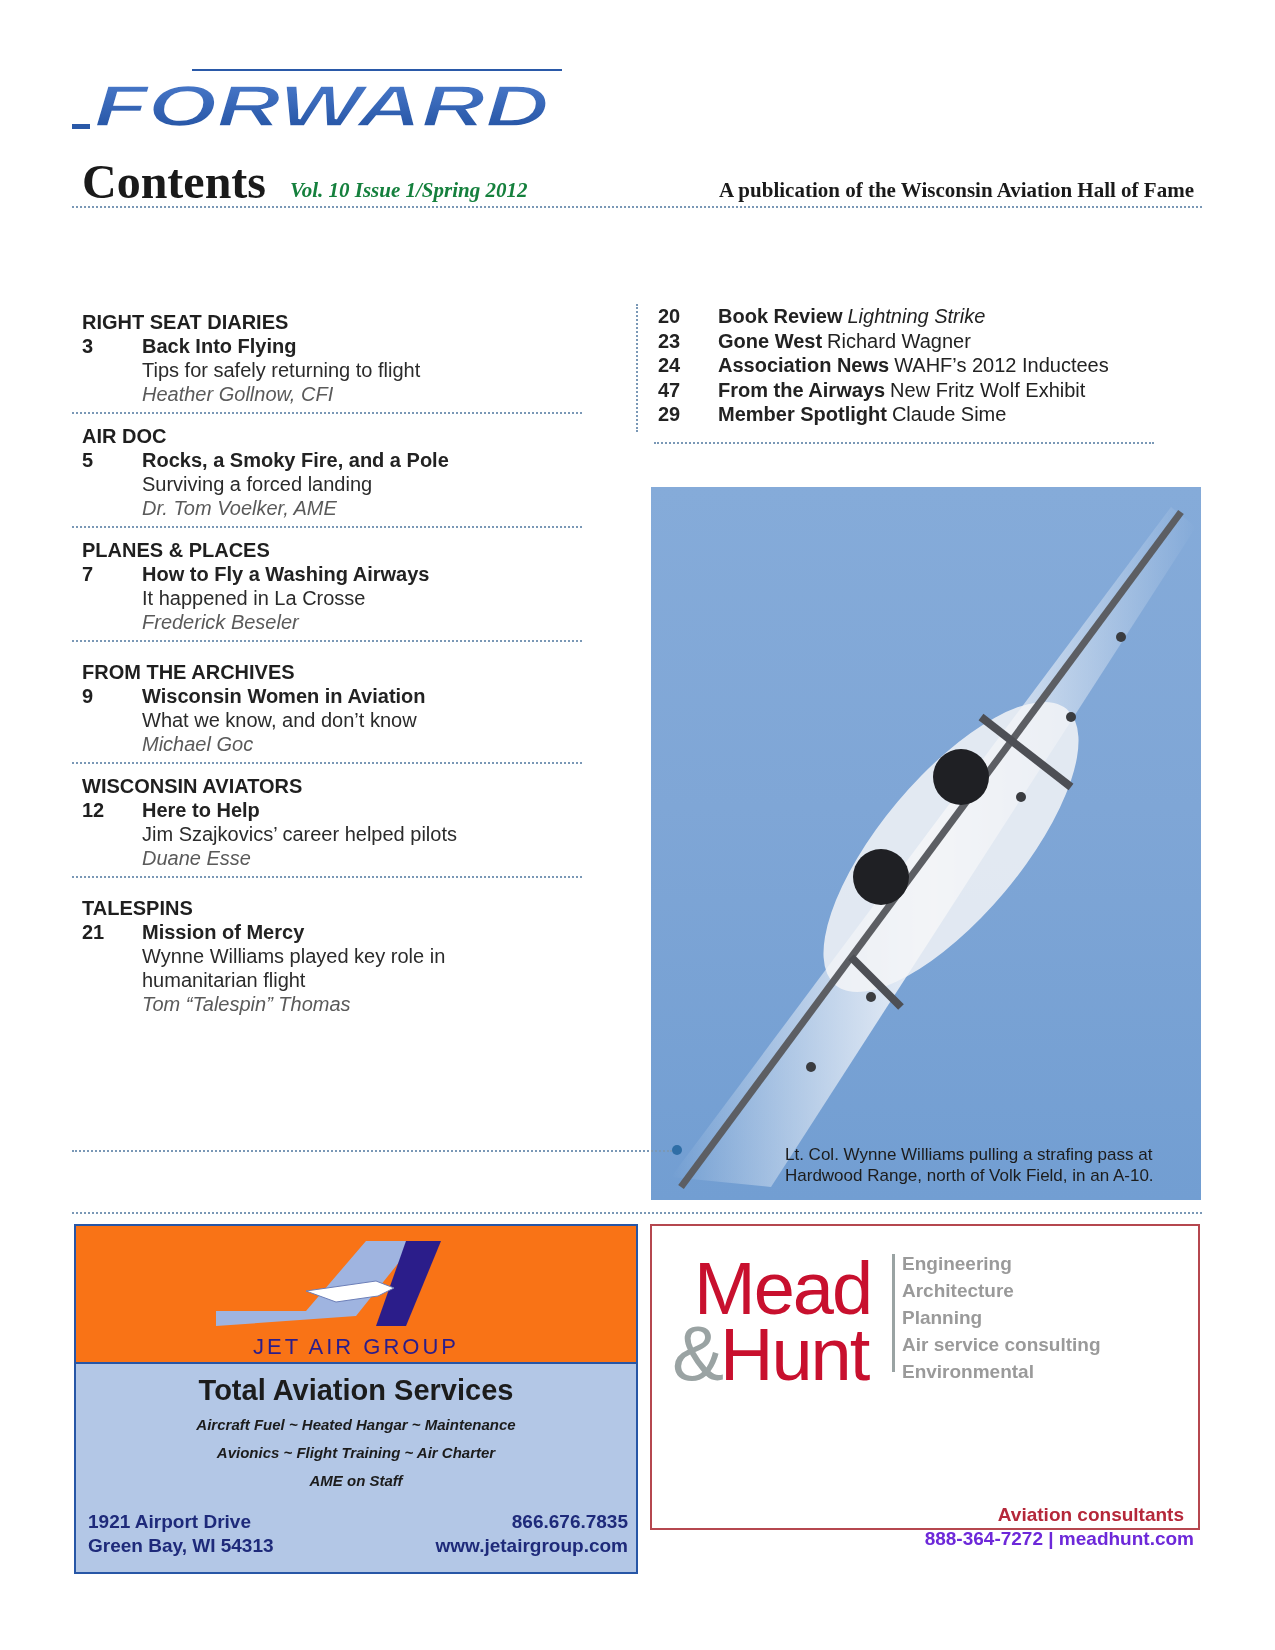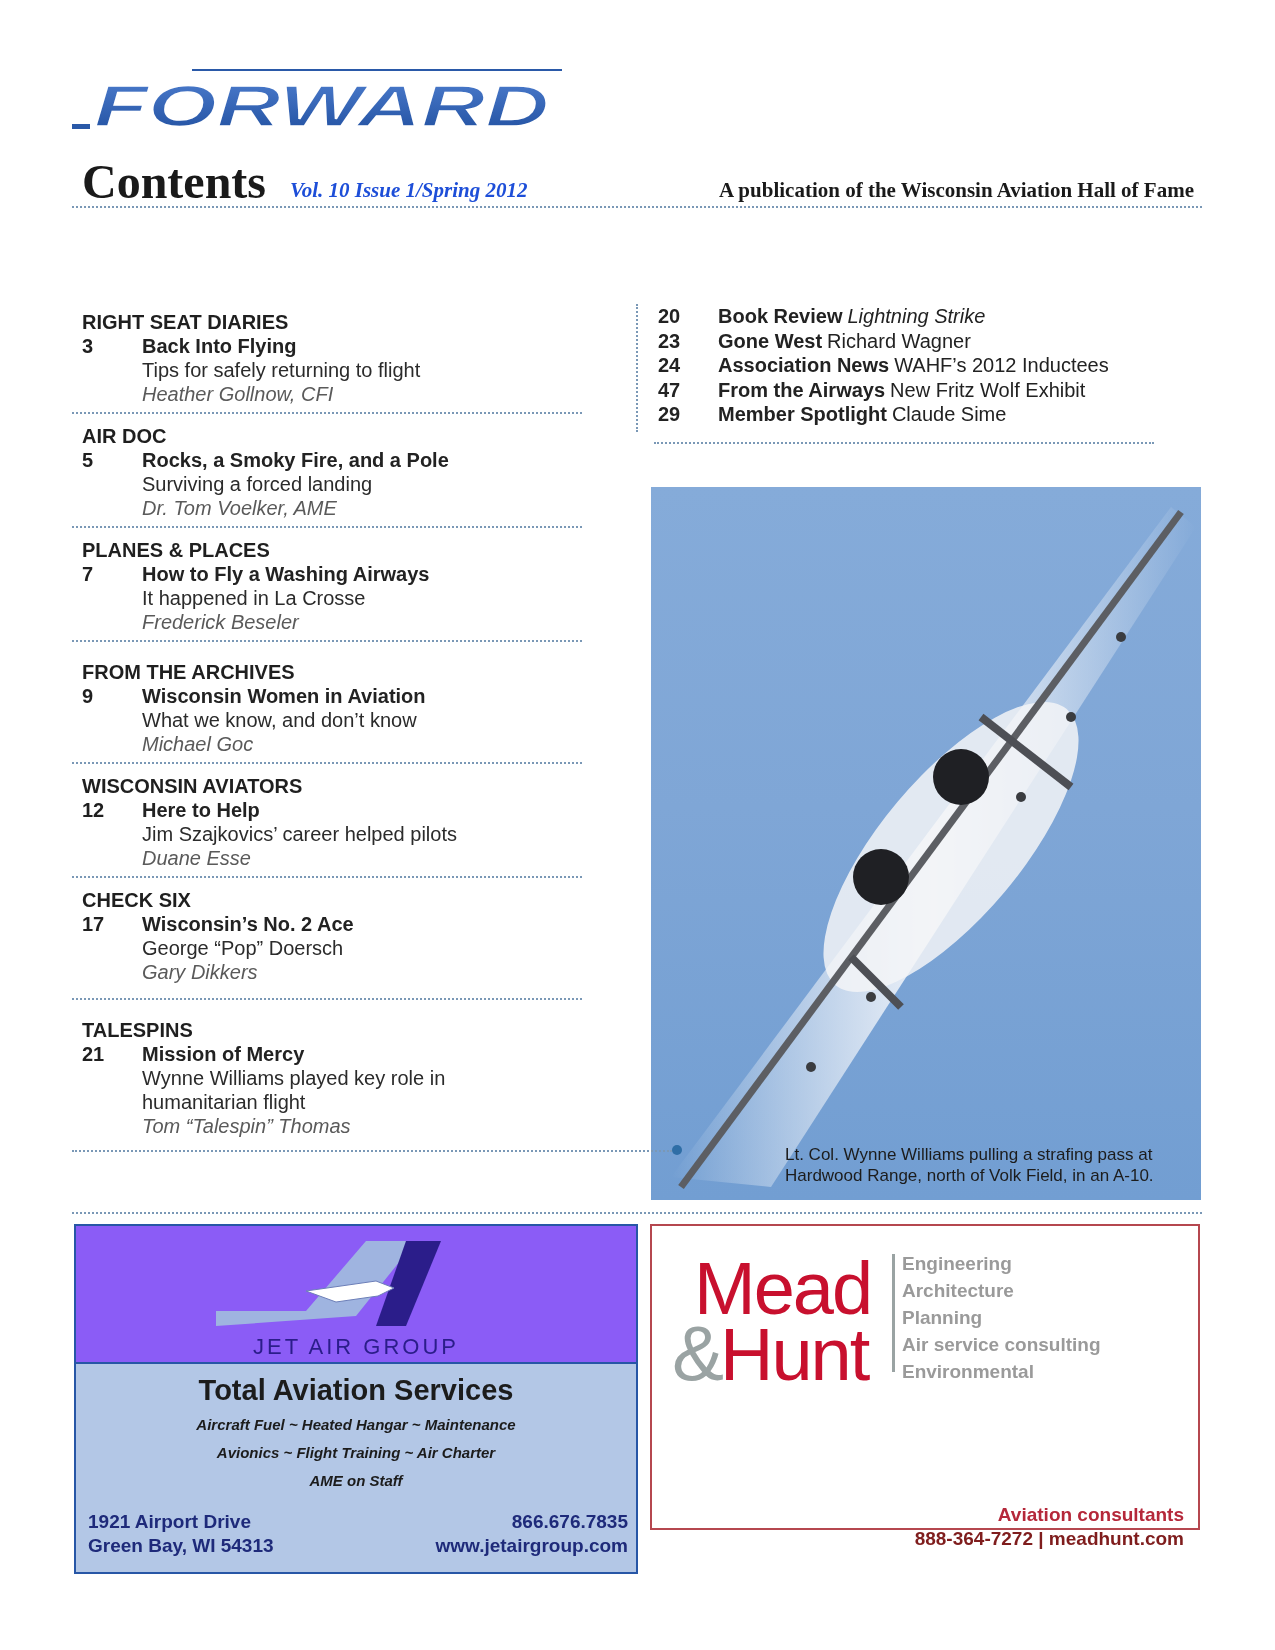--- a/index.html
+++ b/index.html
@@ -4,21 +4,21 @@
 <style>
   * { box-sizing: border-box; margin: 0; padding: 0; }
   html, body { width: 1275px; height: 1650px; background: #ffffff; overflow: hidden; }
   body { position: relative; font-family: "Liberation Sans", sans-serif; color: #222222; }
 
   .masthead { position: absolute; left: 72px; top: 66px; width: 490px; height: 80px; }
   .masthead svg { width: 100%; height: 100%; }
 
   .header-row { position: absolute; left: 72px; top: 150px; width: 1130px; height: 58px; border-bottom: 2px dotted #7a98b6; }
   .contents-title { position: absolute; left: 10px; top: 4px; font-family: "Liberation Serif", serif; font-weight: bold; font-size: 48px; color: #1a1a1a; }
-  .issue { position: absolute; left: 218px; top: 28px; font-family: "Liberation Serif", serif; font-weight: bold; font-style: italic; font-size: 21px; color: #1d4ed8; }
+  .issue { position: absolute; left: 218px; top: 28px; font-family: "Liberation Serif", serif; font-weight: bold; font-style: italic; font-size: 21px; color: #15803d; }
   .publication { position: absolute; right: 8px; top: 28px; font-family: "Liberation Serif", serif; font-weight: bold; font-size: 21px; color: #1a1a1a; }
 
   .left-col { position: absolute; left: 72px; top: 306px; width: 510px; }
   .section { border-bottom: 2px dotted #7a98b6; padding: 4px 0 6px 10px; }
   .section + .section { padding-top: 10px; }
   .sec-title { font-weight: bold; font-size: 20px; line-height: 24px; color: #1f1f1f; }
   .entry { display: flex; }
   .pg { width: 60px; font-weight: bold; font-size: 20px; line-height: 24px; color: #1f1f1f; flex: none; }
   .entry-body { flex: 1; }
   .art-title { font-weight: bold; font-size: 20px; line-height: 24px; }
@@ -37,40 +37,40 @@
 
   .photo { position: absolute; left: 651px; top: 487px; width: 550px; height: 713px; overflow: hidden;
            background: linear-gradient(180deg, #85abd9 0%, #7fa6d6 45%, #729ed2 100%); }
   .photo svg { position: absolute; left: 0; top: 0; width: 100%; height: 100%; }
   .caption { position: absolute; left: 785px; top: 1144px; width: 410px; font-size: 17px; line-height: 21px; color: #1c1c1c; }
   .caption-line { position: absolute; left: 72px; top: 1150px; width: 600px; border-bottom: 2px dotted #7a98b6; }
   .caption-dot { position: absolute; left: 672px; top: 1145px; width: 10px; height: 10px; border-radius: 50%; background: #2f6ea6; }
 
   .ads-divider { position: absolute; left: 72px; top: 1212px; width: 1130px; border-bottom: 2px dotted #7a98b6; }
 
-  .ad-jet { position: absolute; left: 74px; top: 1224px; width: 564px; height: 350px; border: 2px solid #2756a6; background: #8b5cf6; }
+  .ad-jet { position: absolute; left: 74px; top: 1224px; width: 564px; height: 350px; border: 2px solid #2756a6; background: #f97316; }
   .jet-logo { position: absolute; left: 0; top: 0; width: 100%; height: 138px; border-bottom: 2px solid #2756a6; }
   .jet-logo svg { position: absolute; left: 140px; top: 10px; width: 280px; height: 100px; }
   .jet-name { position: absolute; left: 0; width: 100%; top: 108px; text-align: center; font-size: 22px; letter-spacing: 3px; color: #2b1d8a; font-weight: normal; }
   .jet-body { position: absolute; left: 0; top: 138px; width: 100%; height: 208px; background: #b3c7e6; }
   .jet-headline { position: absolute; width: 100%; top: 10px; text-align: center; font-weight: bold; font-size: 29px; color: #1c1c1c; }
   .jet-service { position: absolute; width: 100%; text-align: center; font-weight: bold; font-style: italic; font-size: 15px; color: #1c1c1c; }
   .jet-addr { position: absolute; left: 12px; top: 146px; font-weight: bold; font-size: 19px; line-height: 24px; color: #1e2a7a; }
   .jet-contact { position: absolute; right: 8px; top: 146px; font-weight: bold; font-size: 19px; line-height: 24px; color: #1e2a7a; text-align: right; }
 
   .ad-mead { position: absolute; left: 650px; top: 1224px; width: 550px; height: 306px; border: 2px solid #b5474f; background: #ffffff; }
   .mead-logo { position: absolute; left: 10px; top: 18px; width: 220px; height: 140px; }
   .mead-word { position: absolute; left: 32px; top: 10px; font-size: 74px; color: #c8102e; line-height: 70px; letter-spacing: -2px; }
   .hunt-amp { position: absolute; left: 10px; top: 74px; font-size: 78px; color: #9aa3a3; line-height: 70px; }
   .hunt-word { position: absolute; left: 58px; top: 76px; font-size: 74px; color: #c8102e; line-height: 70px; letter-spacing: -2px; }
   .mead-bar { position: absolute; left: 240px; top: 28px; width: 3px; height: 118px; background: #9aa3a3; }
   .mead-services { position: absolute; left: 250px; top: 24px; }
   .mead-service { font-size: 19px; line-height: 27px; font-weight: bold; color: #9a9a9a; }
   .mead-tag { position: absolute; right: 14px; top: 278px; font-weight: bold; font-size: 19px; color: #b5283a; text-align: right; }
-  .mead-contact { position: absolute; right: 14px; top: 302px; font-weight: bold; font-size: 19px; color: #7f1d1d; text-align: right; }
+  .mead-contact { position: absolute; right: 4px; top: 302px; font-weight: bold; font-size: 19px; color: #6d28d9; text-align: right; }
 </style>
 </head>
 <body>
 
 <div class="masthead">
   <svg viewBox="0 0 490 80">
     <defs>
       <linearGradient id="mg" x1="0" y1="0" x2="0" y2="1">
         <stop offset="0" stop-color="#4f7fd0"></stop>
         <stop offset="1" stop-color="#1f4e9e"></stop>
@@ -142,31 +142,20 @@
     <div class="entry">
       <div class="pg">12</div>
       <div class="entry-body">
         <div class="art-title">Here to Help</div>
         <div class="art-sub">Jim Szajkovics’ career helped pilots</div>
         <div class="art-author">Duane Esse</div>
       </div>
     </div>
   </div>
 
-  <div class="section tall">
-    <div class="sec-title">CHECK SIX</div>
-    <div class="entry">
-      <div class="pg">17</div>
-      <div class="entry-body">
-        <div class="art-title">Wisconsin’s No. 2 Ace</div>
-        <div class="art-sub">George “Pop” Doersch</div>
-        <div class="art-author">Gary Dikkers</div>
-      </div>
-    </div>
-  </div>
 
   <div class="section spaced" style="border-bottom:none;">
     <div class="sec-title">TALESPINS</div>
     <div class="entry">
       <div class="pg">21</div>
       <div class="entry-body" style="max-width:340px;">
         <div class="art-title">Mission of Mercy</div>
         <div class="art-sub">Wynne Williams played key role in humanitarian flight</div>
         <div class="art-author">Tom “Talespin” Thomas</div>
       </div>

